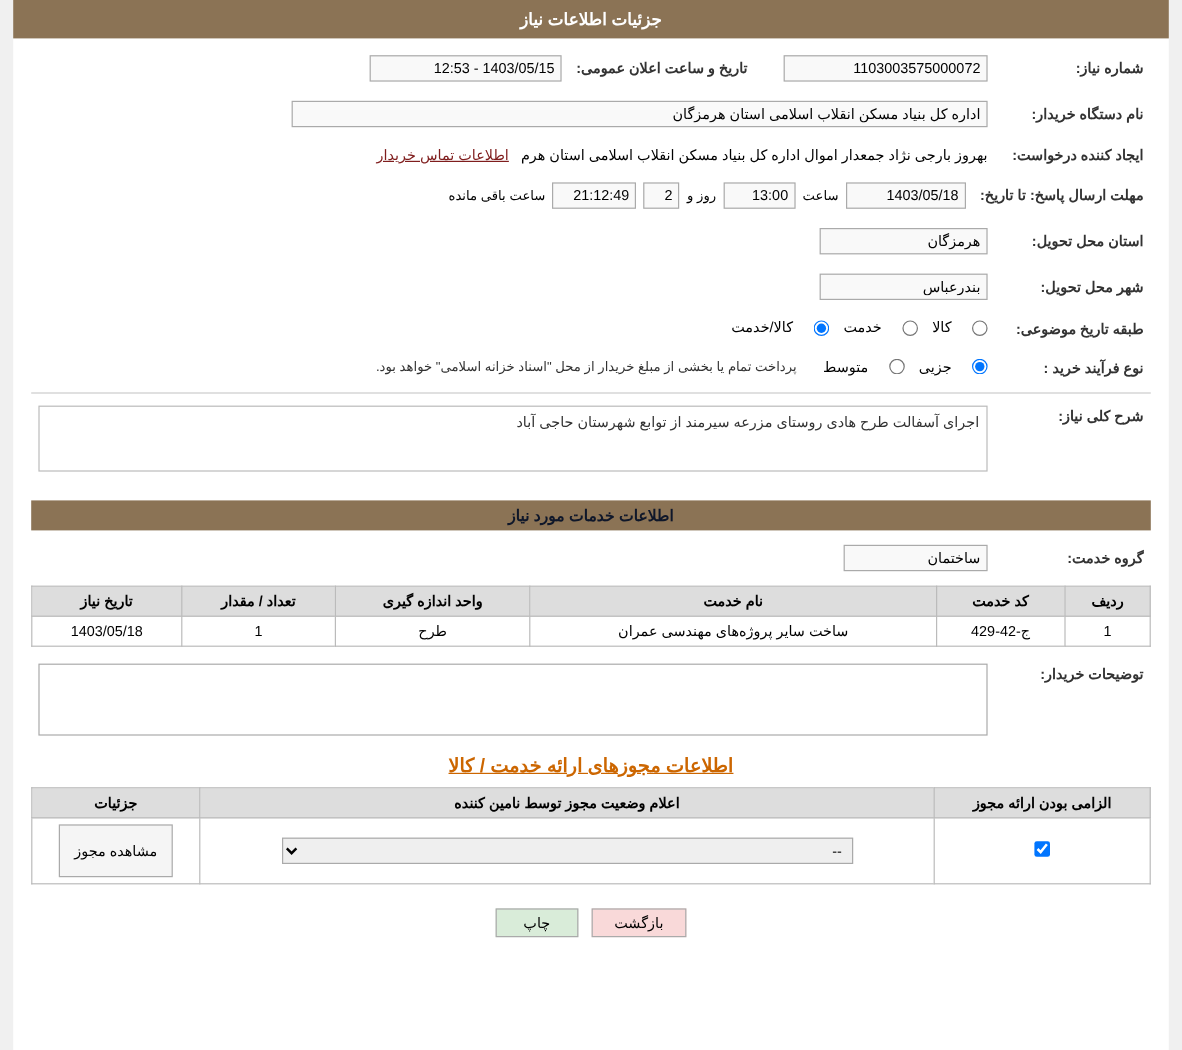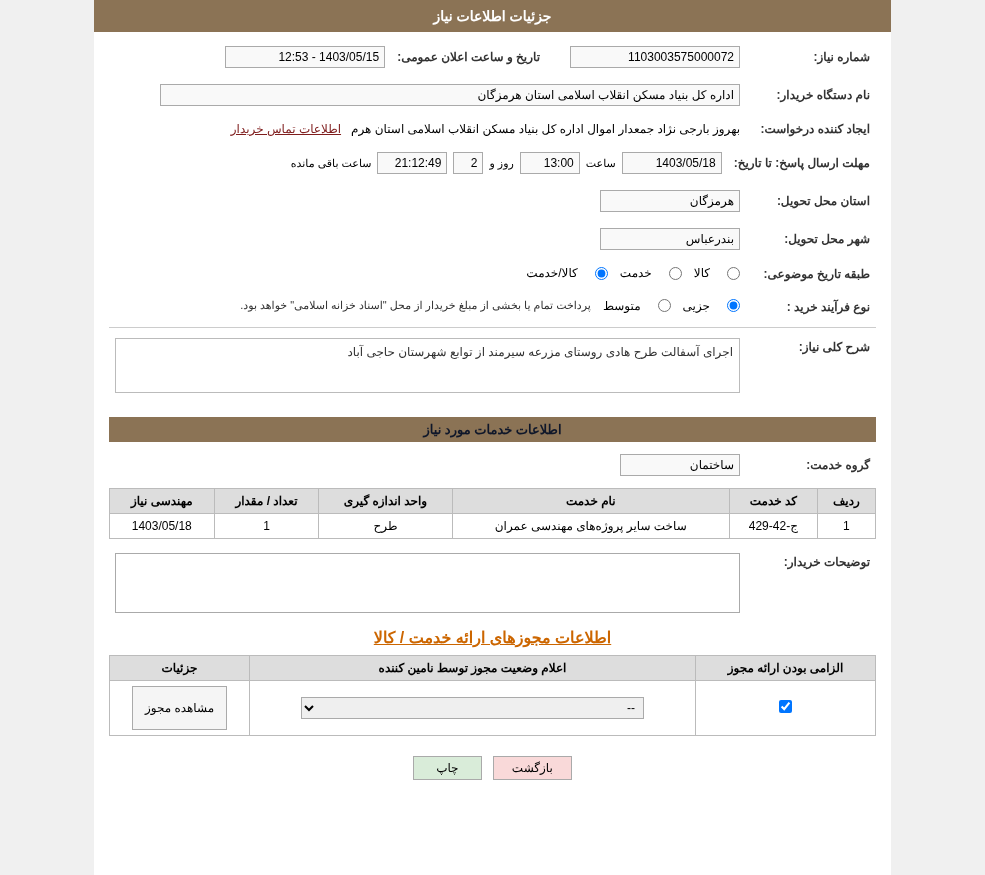--- a/index.html
+++ b/index.html
@@ -3,21 +3,21 @@
   <meta charset="utf-8">
   <style>
     * { box-sizing: border-box; margin: 0; padding: 0; }
     body {
       font-family: Tahoma, Arial, sans-serif;
       font-size: 12px;
       background: #f0f0f0;
       direction: rtl;
     }
     .page-container {
-      width: 797px;
+      width: 963px;
       min-height: 875px;
       background: #fff;
       margin: 0 auto;
     }
     .header-bar {
       background: #8B7355;
       color: #fff;
       text-align: center;
       padding: 8px 10px;
       font-size: 14px;
@@ -336,21 +336,21 @@
         <td class="value-cell" colspan="3">
           <div class="radio-group">
             <div class="radio-item">
               <input type="radio" name="purchase" checked="" style="">
               <span>جزیی</span>
             </div>
             <div class="radio-item">
               <input type="radio" name="purchase" style="">
               <span>متوسط</span>
             </div>
-            <span class="process-note" style="margin-right:0;">پرداخت تمام یا بخشی از مبلغ خریدار از محل "اسناد خزانه اسلامی" خواهد بود.</span>
+            <span class="process-note" style="margin-right:10px;">پرداخت تمام یا بخشی از مبلغ خریدار از محل "اسناد خزانه اسلامی" خواهد بود.</span>
           </div>
         </td>
       </tr>
     </tbody>
       </table>
 
     <div style="border-top:1px solid #ccc; margin: 6px 0;"></div>
 
     <table class="info-table">
       <tbody>
@@ -379,21 +379,21 @@
       </table>
 
     <table class="data-table">
       <thead>
         <tr>
           <th>ردیف</th>
           <th>کد خدمت</th>
           <th>نام خدمت</th>
           <th>واحد اندازه گیری</th>
           <th>تعداد / مقدار</th>
-          <th>مهندسی نیاز</th>
+          <th>تاریخ نیاز</th>
         </tr>
       </thead>
       <tbody id="services-tbody">
         <tr>
           <td>1</td>
           <td>ج-42-429</td>
           <td>ساخت سایر پروژه‌های مهندسی عمران</td>
           <td>طرح</td>
           <td>1</td>
           <td>1403/05/18</td>

